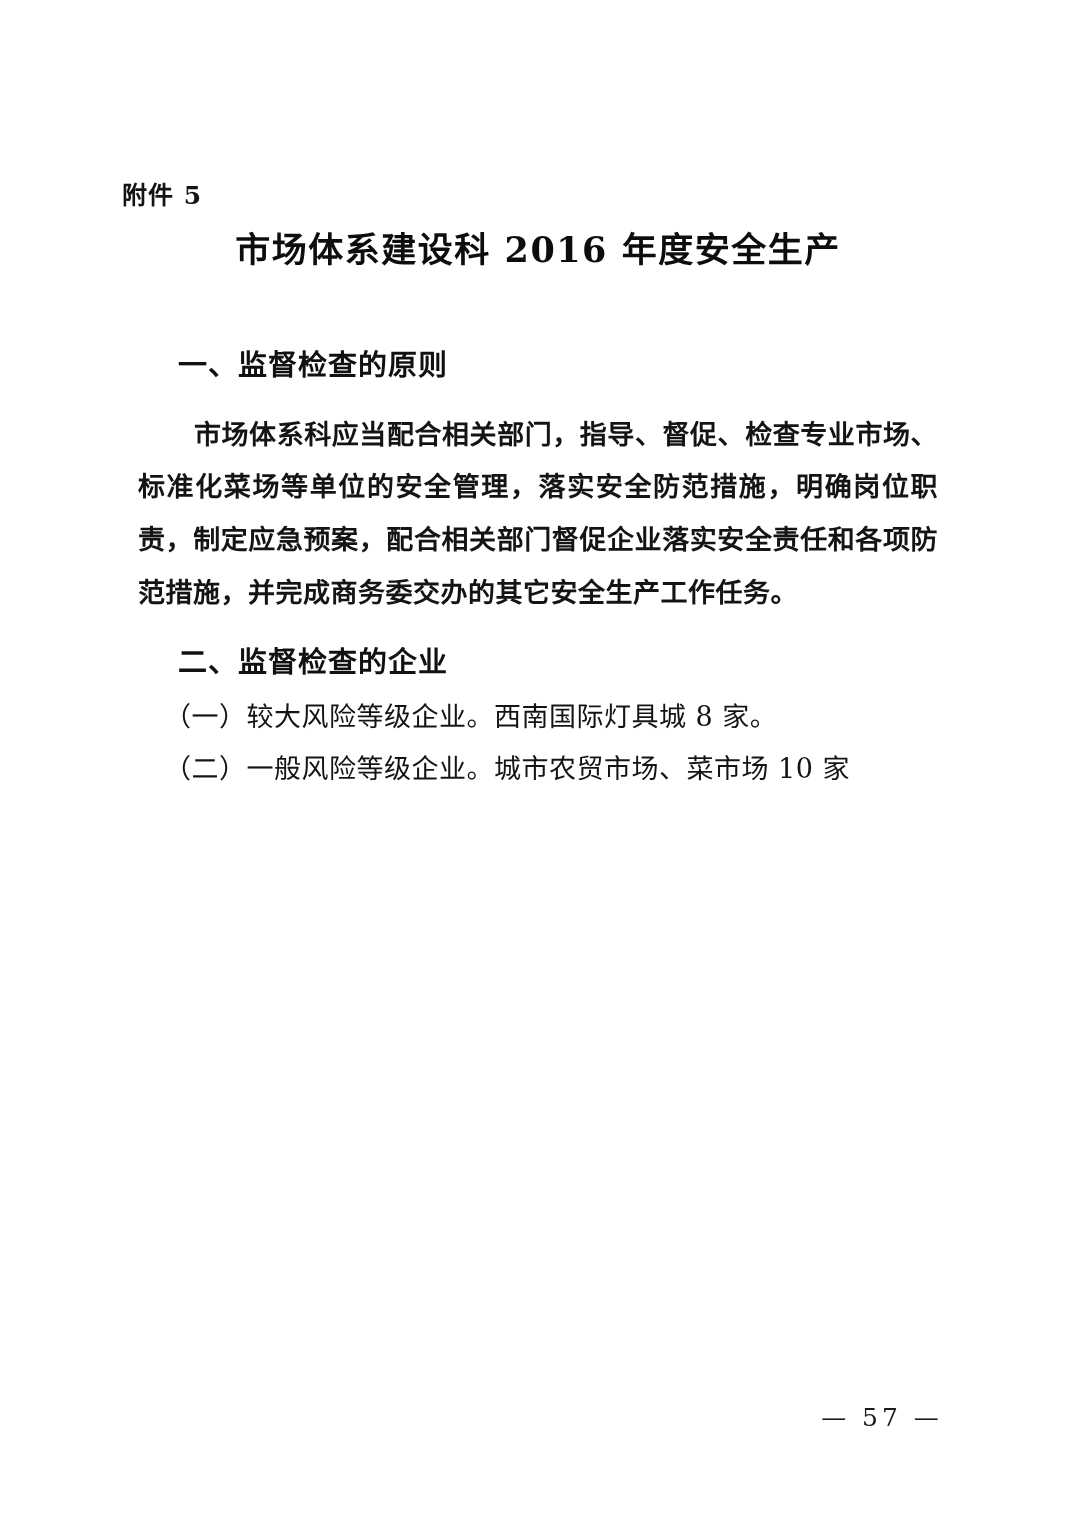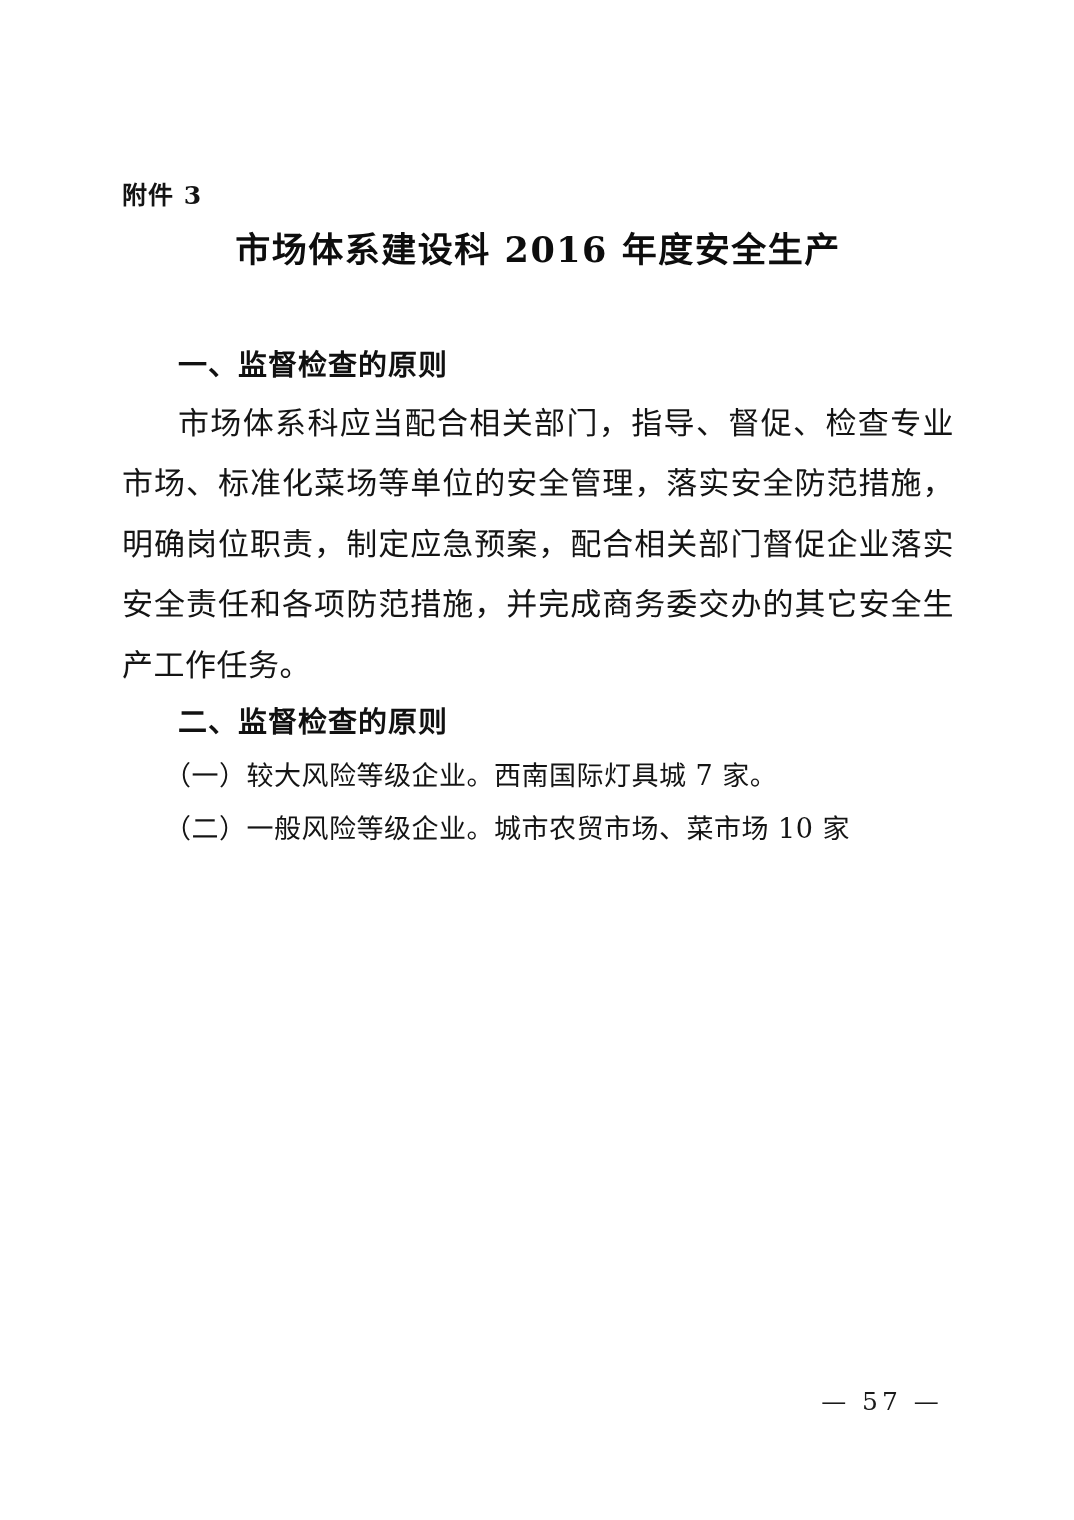--- a/index.html
+++ b/index.html
@@ -48,69 +48,70 @@
     font-size: 29px;
     font-weight: 700;
     letter-spacing: 1px;
     margin: 0;
     padding: 0;
     text-indent: 56px;
     line-height: 1.9;
     color: #111;
   }
   .body-para {
-    font-size: 31px;
+    font-size: 27px;
     line-height: 1.95;
     letter-spacing: 0.5px;
     text-indent: 56px;
-    margin: 0;
+    margin: 16px;
     text-align: justify;
     text-justify: inter-ideograph;
     color: #141414;
+    font-weight: bold;
   }
   .spacer-lg { height: 62px; }
   .list-para {
     font-size: 27px;
     line-height: 1.95;
     letter-spacing: 0.5px;
     text-indent: 42px;
     margin: 0;
     color: #141414;
   }
   .page-number {
     position: absolute;
     left: 0;
     right: 0;
-    bottom: 104px;
+    bottom: 88px;
     text-align: center;
     font-size: 25px;
     letter-spacing: 4px;
     color: #1a1a1a;
     padding-left: 690px;
   }
 </style>
 </head>
 <body>
 
 <div class="page">
 
-  <div class="attachment-label">附件 3</div>
+  <div class="attachment-label">附件 5</div>
 
   <h1 class="doc-title">
     <span class="tline">市场体系建设科 2016 年度安全生产</span>
   </h1>
 
   <div class="spacer-lg"></div>
 
   <h2 class="section-heading">一、监督检查的原则</h2>
 
   <p class="body-para">市场体系科应当配合相关部门，指导、督促、检查专业市场、标准化菜场等单位的安全管理，落实安全防范措施，明确岗位职责，制定应急预案，配合相关部门督促企业落实安全责任和各项防范措施，并完成商务委交办的其它安全生产工作任务。</p>
 
 
-  <h2 class="section-heading">二、监督检查的原则</h2>
+  <h2 class="section-heading">二、监督检查的企业</h2>
 
-  <p class="list-para">（一）较大风险等级企业。西南国际灯具城 7 家。</p>
+  <p class="list-para">（一）较大风险等级企业。西南国际灯具城 8 家。</p>
 
   <p class="list-para">（二）一般风险等级企业。城市农贸市场、菜市场 10 家</p>
 
   <div class="page-number">— 57 —</div>
 
 </div>
 
 </body></html>

